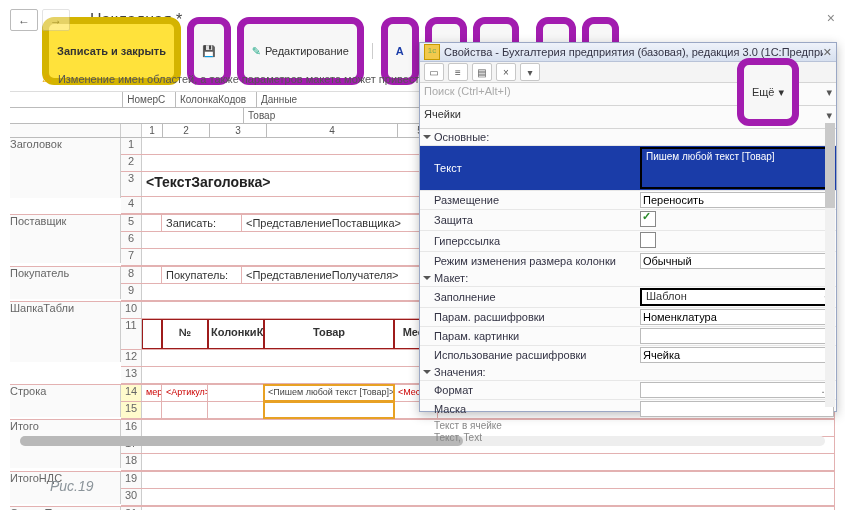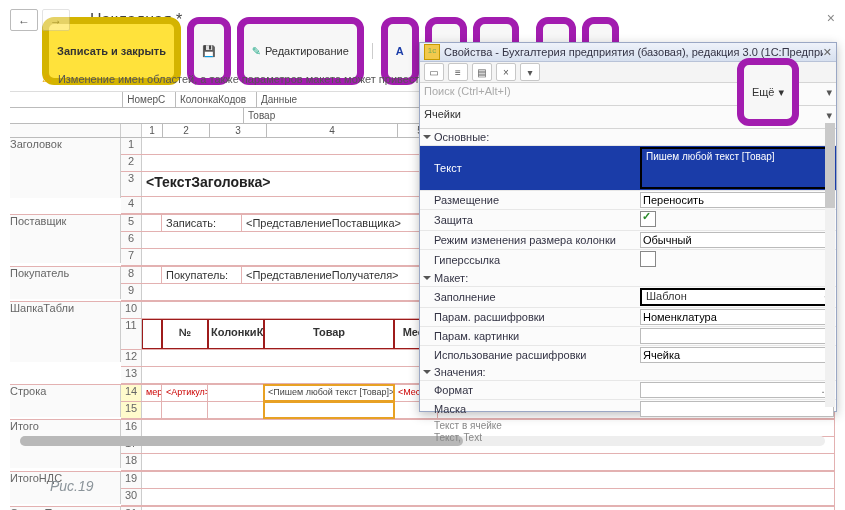--- a/index.html
+++ b/index.html
@@ -335,26 +335,26 @@
   </div>
   <div class="prow">
     <div class="pl">Размещение</div>
     <div class="pv"><input value="Переносить" style=""></div>
   </div>
   <div class="prow">
     <div class="pl">Защита</div>
     <div class="pv"><span class="chk on"></span></div>
   </div>
   <div class="prow">
+    <div class="pl">Гиперссылка</div>
+    <div class="pv"><span class="chk"></span></div>
+  </div>
+  <div class="prow">
     <div class="pl">Режим изменения размера колонки</div>
     <div class="pv"><input value="Обычный" style=""></div>
-  </div>
-  <div class="prow">
-    <div class="pl">Гиперссылка</div>
-    <div class="pv"><span class="chk"></span></div>
   </div>
 
   <div class="sect">Макет:</div>
   <div class="prow">
     <div class="pl">Заполнение</div>
     <div class="pv">
           <div class="selbox"><span>Шаблон</span><span class="dd">▾</span></div>
         </div>
   </div>
   <div class="prow">

